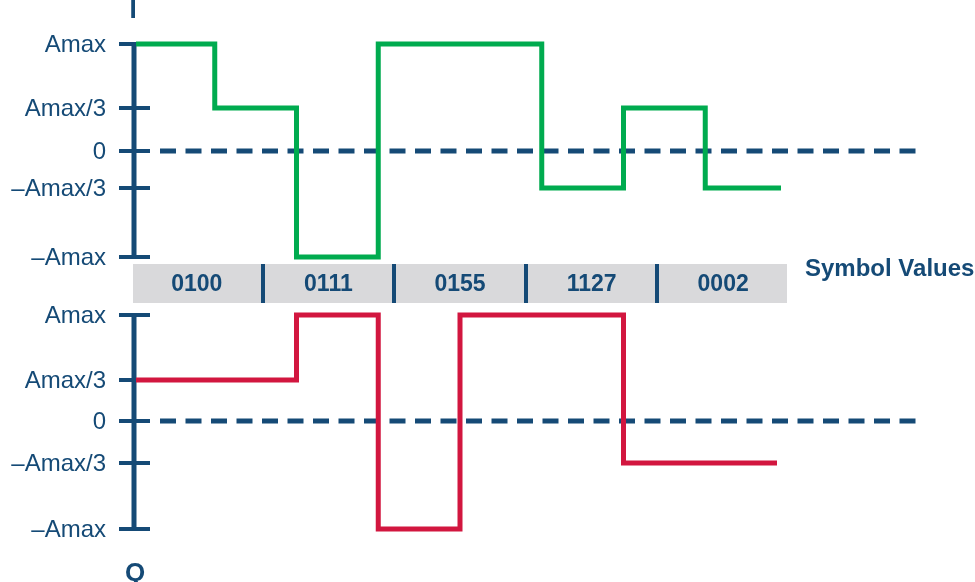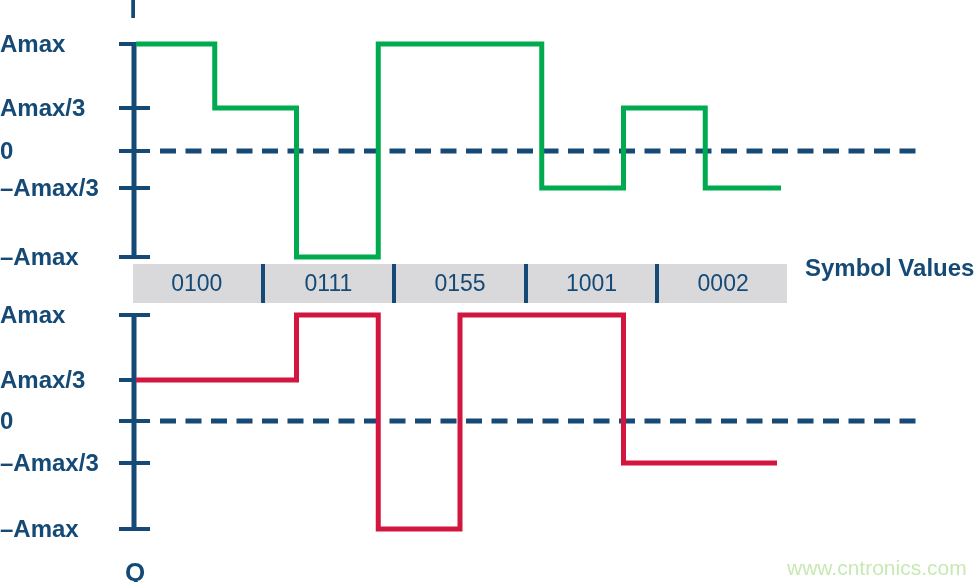--- a/index.html
+++ b/index.html
@@ -10,21 +10,22 @@
     background: #ffffff;
     overflow: hidden;
     font-family: "Liberation Sans", sans-serif;
   }
   .stage * { box-sizing: border-box; }
   #plot { position: absolute; left: 0; top: 0; }
   .ylabel {
     position: absolute;
     left: 0;
     width: 106px;
-    font-weight: bold;
+    text-align: right;
+    font-weight: normal;
     font-size: 24px;
     line-height: 28px;
     color: var(--navy);
     white-space: nowrap;
   }
   .chan-label {
     position: absolute;
     font-weight: bold;
     font-size: 26px;
     line-height: 1;
@@ -38,21 +39,21 @@
     width: 654px;
     height: 39px;
     display: flex;
     background: var(--band-bg);
   }
   .band-cell {
     flex: 1 1 0;
     display: flex;
     align-items: center;
     justify-content: center;
-    font-weight: normal;
+    font-weight: bold;
     font-size: 23px;
     color: var(--navy);
   }
   .band-cell + .band-cell { border-left: 4px solid var(--navy); }
   .symbol-values {
     position: absolute;
     left: 805px;
     top: 256px;
     font-weight: bold;
     font-size: 24px;
@@ -109,20 +110,19 @@
       <span class="ylabel" style="top: 366px;">Amax/3</span>
       <span class="ylabel" style="top: 407px;">0</span>
       <span class="ylabel" style="top: 449px;">–Amax/3</span>
       <span class="ylabel" style="top: 515px;">–Amax</span>
     </div>
 
   <div class="band" id="symbol-band">
       <div class="band-cell">0100</div>
       <div class="band-cell">0111</div>
       <div class="band-cell">0155</div>
-      <div class="band-cell">1001</div>
+      <div class="band-cell">1127</div>
       <div class="band-cell">0002</div>
     </div>
 
   <span class="symbol-values">Symbol Values</span>
 
-  <span class="watermark">www.cntronics.com</span>
 </div>
 
 </body></html>

